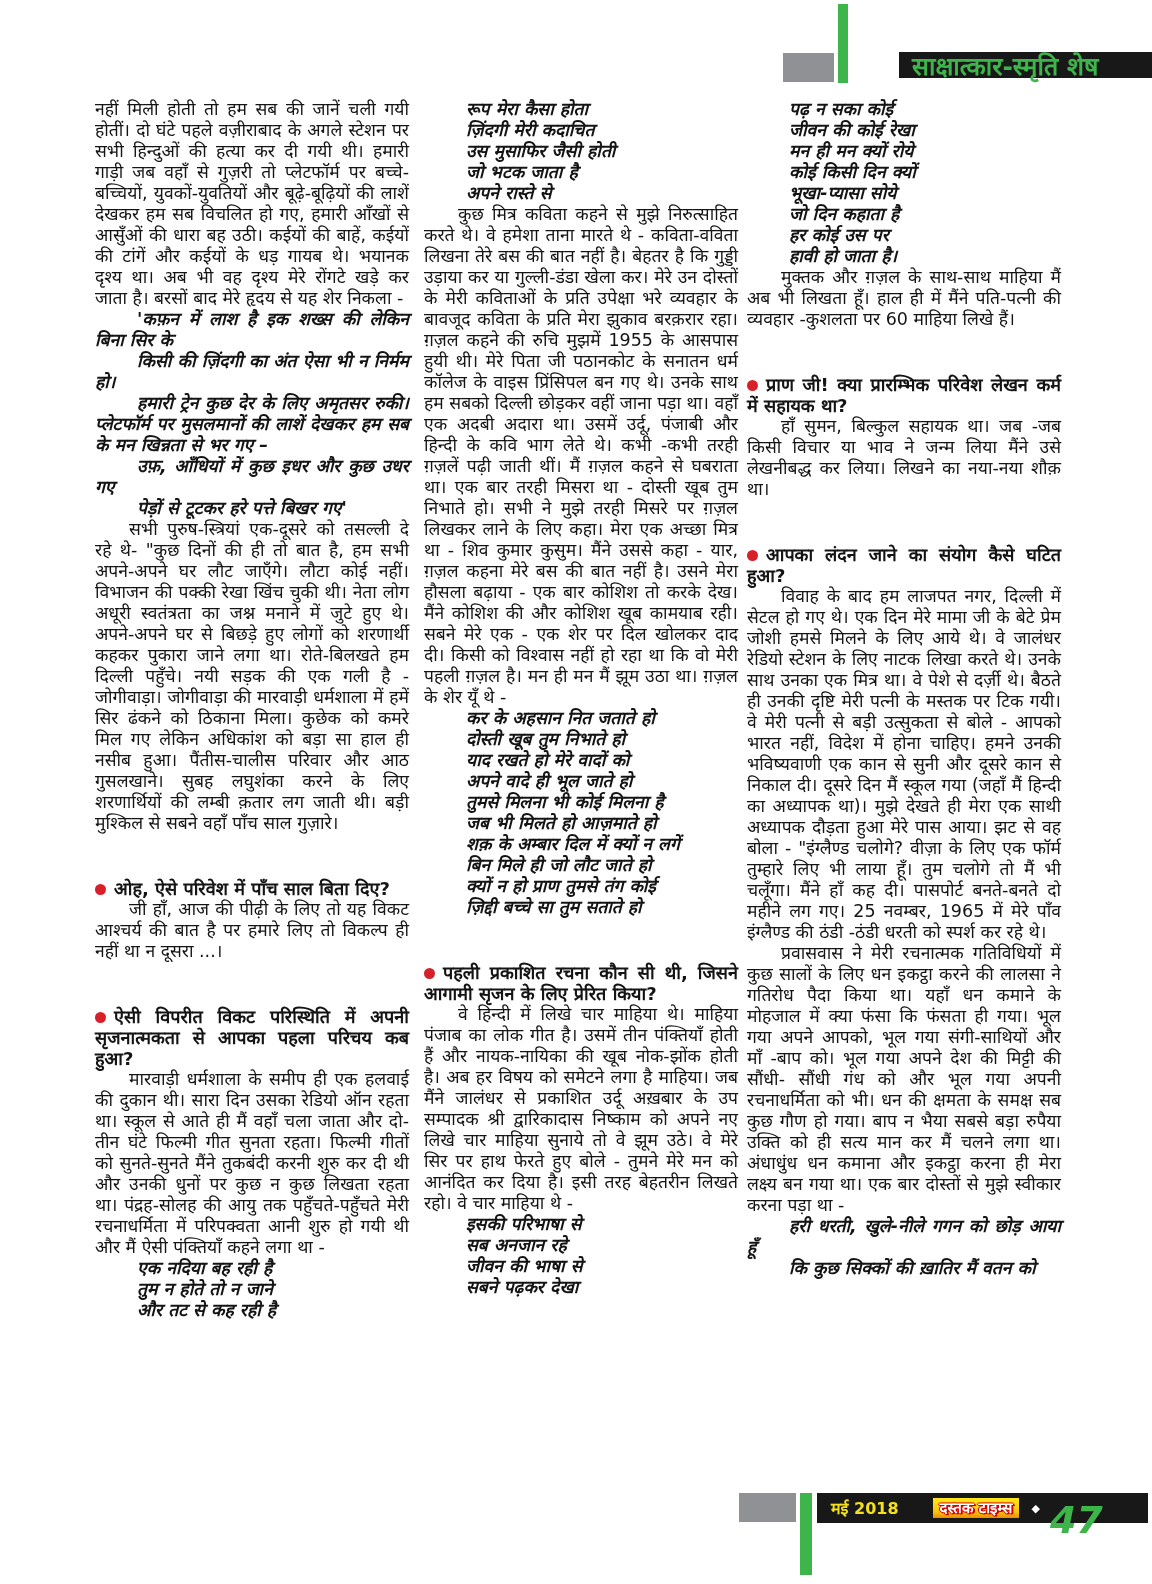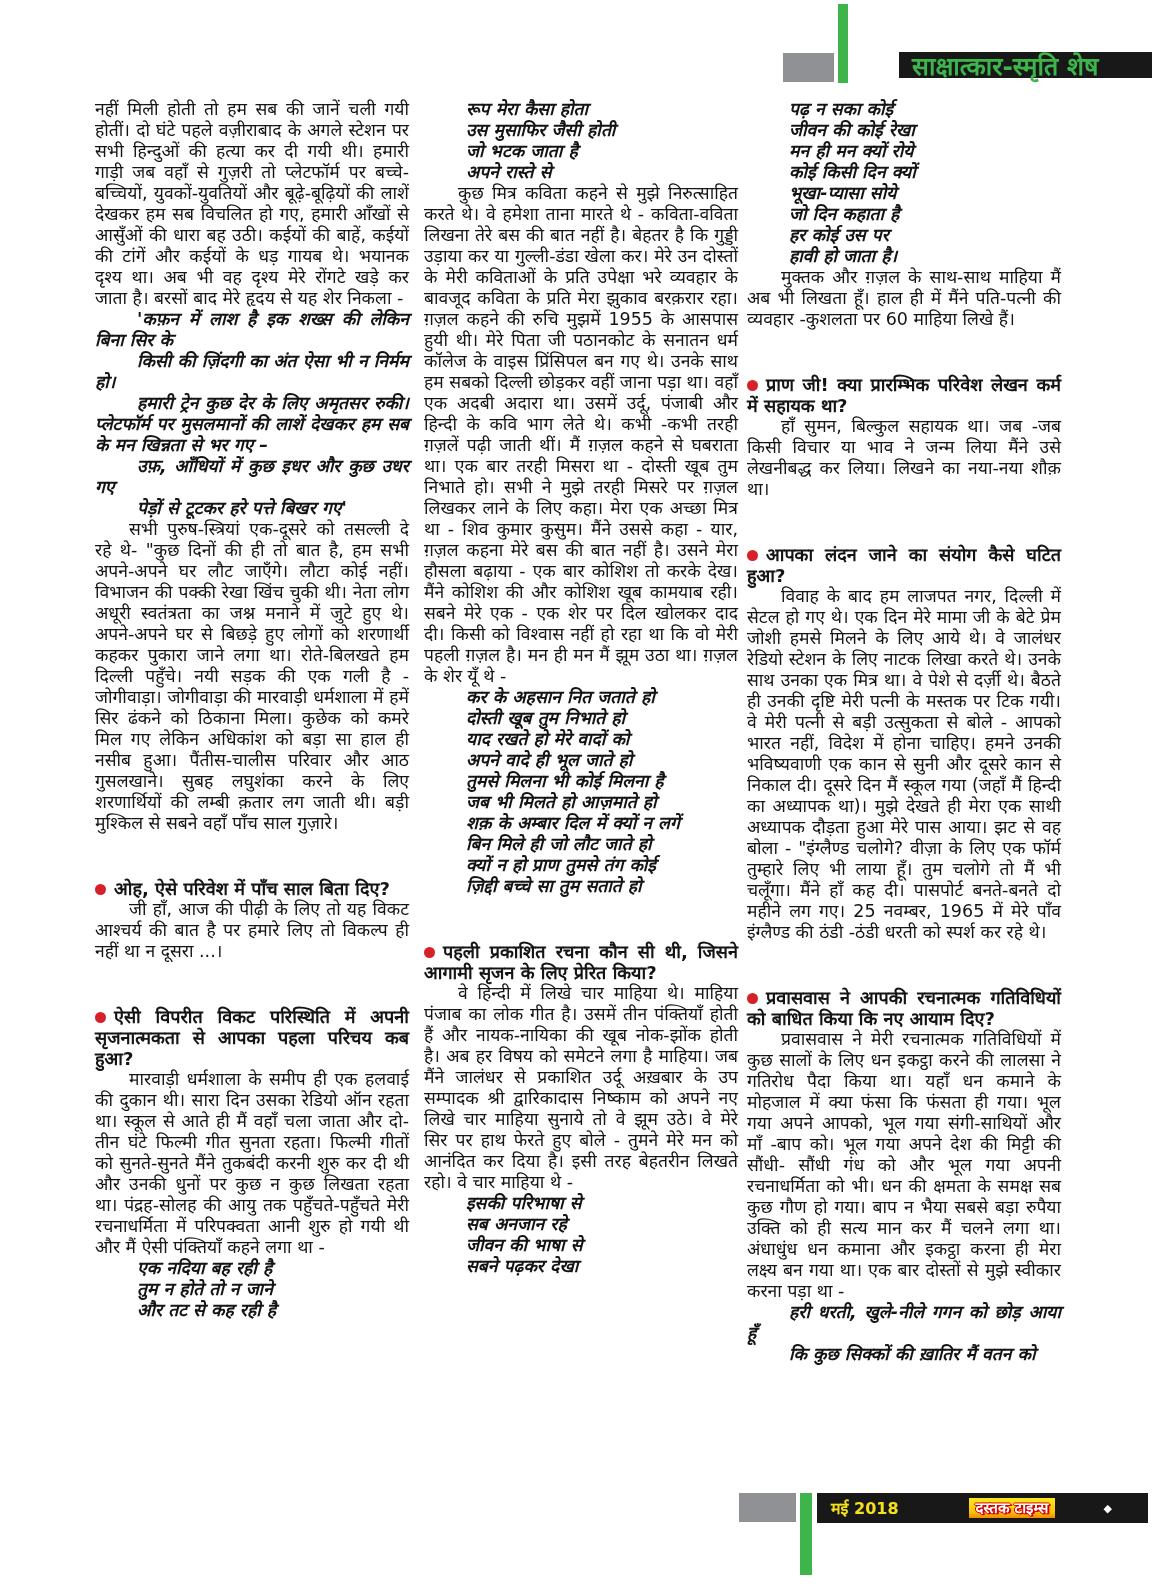--- a/index.html
+++ b/index.html
@@ -20,21 +20,21 @@
   .block { margin:0; }
   .para  { text-align:justify; text-indent:34px; }
   .para.noindent { text-indent:0; }
   .verse { font-weight:700; font-style:italic; text-indent:42px; text-align:justify; }
   .question { font-weight:700; text-align:justify; font-size:18px;margin-top:44px; }
   .dot { display:inline-block; width:11px; height:11px; border-radius:50%; background:#d6212a; margin-right:8px; }
   
   .ftr-gray  { position:absolute; left:739px; top:1493px; width:57px;  height:29px; background:#909194; }
   .ftr-green { position:absolute; left:800px; top:1493px; width:12px;  height:82px; background:#3db54a; }
   .ftr-black { position:absolute; left:817px; top:1493px; width:331px; height:30px; background:#181818;
-               display:flex; align-items:center; padding:0; box-sizing:border-box;gap:36px; }
+               display:flex; align-items:center; padding:0; box-sizing:border-box; }
   .ftr-date  { color:#f5e01c; font-size:16px; font-weight:bold; margin-left:14px; white-space:nowrap; }
   .ftr-logo  { margin-left:34px; background:linear-gradient(180deg,#ffe81a 0%,#f9c30d 70%,#f08a00 100%);
                color:#ffffff; font-weight:bold; font-size:15px; line-height:20px; padding:0 7px; white-space:nowrap;
                text-shadow:1px 0 #d40000,-1px 0 #d40000,0 1px #d40000,0 -1px #d40000,1px 1px #d40000,2px 1px #d40000; }
   .ftr-diamond { color:#ffffff; font-size:11px; margin-left:12px; }
   .ftr-page  { color:#3db54a; font-size:38px; font-weight:bold; font-style:italic; margin-left:10px; line-height:30px;margin-top:24px; }
 </style>
 </head>
 <body>
 
@@ -55,20 +55,21 @@
     <div class="block question"><span class="dot"></span><span>ओह, ऐसे परिवेश में पाँच साल बिता दिए?</span></div>
     <div class="block para">जी हाँ, आज की पीढ़ी के लिए तो यह विकट आश्चर्य की बात है पर हमारे लिए तो विकल्प ही नहीं था न दूसरा ...।</div>
     <div class="block question"><span class="dot"></span><span>ऐसी विपरीत विकट परिस्थिति में अपनी सृजनात्मकता से आपका पहला परिचय कब हुआ?</span></div>
     <div class="block para">मारवाड़ी धर्मशाला के समीप ही एक हलवाई की दुकान थी। सारा दिन उसका रेडियो ऑन रहता था। स्कूल से आते ही मैं वहाँ चला जाता और दो-तीन घंटे फिल्मी गीत सुनता रहता। फिल्मी गीतों को सुनते-सुनते मैंने तुकबंदी करनी शुरु कर दी थी और उनकी धुनों पर कुछ न कुछ लिखता रहता था। पंद्रह-सोलह की आयु तक पहुँचते-पहुँचते मेरी रचनाधर्मिता में परिपक्वता आनी शुरु हो गयी  थी और मैं ऐसी पंक्तियाँ कहने लगा था -</div>
     <div class="block verse">एक नदिया बह रही है</div>
     <div class="block verse">तुम न होते तो न जाने</div>
     <div class="block verse">और तट से कह रही है</div>
   </div>
 <div class="col" id="col2">
     <div class="block verse">रूप मेरा कैसा होता</div>
+    <div class="block verse">ज़िंदगी मेरी कदाचित</div>
     <div class="block verse">उस मुसाफिर जैसी होती</div>
     <div class="block verse">जो भटक जाता है</div>
     <div class="block verse">अपने रास्ते से</div>
     <div class="block para">कुछ मित्र कविता कहने से मुझे निरुत्साहित करते थे। वे हमेशा ताना मारते थे - कविता-वविता लिखना तेरे बस की बात नहीं है। बेहतर है कि गुड्डी उड़ाया कर या गुल्ली-डंडा खेला कर। मेरे उन दोस्तों के मेरी कविताओं के प्रति उपेक्षा भरे व्यवहार के बावजूद कविता के प्रति मेरा झुकाव बरक़रार रहा। ग़ज़ल कहने की रुचि मुझमें 1955 के आसपास हुयी थी। मेरे पिता जी पठानकोट के सनातन धर्म कॉलेज के वाइस प्रिंसिपल बन गए थे। उनके साथ हम सबको दिल्ली छोड़कर वहीं जाना पड़ा था। वहाँ एक अदबी अदारा था। उसमें उर्दू, पंजाबी और हिन्दी के कवि भाग लेते थे। कभी -कभी तरही ग़ज़लें पढ़ी जाती थीं। मैं ग़ज़ल कहने से घबराता था। एक बार तरही मिसरा था - दोस्ती खूब तुम निभाते हो। सभी ने मुझे तरही मिसरे पर ग़ज़ल लिखकर लाने के लिए कहा। मेरा एक अच्छा मित्र था - शिव कुमार कुसुम। मैंने उससे कहा - यार, ग़ज़ल कहना मेरे बस की बात नहीं है। उसने मेरा हौसला बढ़ाया - एक बार कोशिश तो करके देख। मैंने कोशिश की और कोशिश खूब कामयाब रही। सबने मेरे एक - एक शेर पर दिल खोलकर दाद दी। किसी को विश्वास नहीं हो रहा था कि वो मेरी पहली ग़ज़ल है। मन ही मन मैं झूम उठा था। ग़ज़ल के शेर यूँ थे -</div>
     <div class="block verse">कर के अहसान नित जताते हो</div>
     <div class="block verse">दोस्ती खूब तुम निभाते हो</div>
     <div class="block verse">याद रखते हो मेरे वादों को</div>
     <div class="block verse">अपने वादे ही भूल जाते हो</div>
     <div class="block verse">तुमसे मिलना भी कोई मिलना है</div>
     <div class="block verse">जब भी मिलते हो आज़माते हो</div>
@@ -90,21 +91,20 @@
     <div class="block verse">कोई किसी दिन क्यों</div>
     <div class="block verse">भूखा-प्यासा सोये</div>
     <div class="block verse">जो दिन कहाता है</div>
     <div class="block verse">हर कोई उस पर</div>
     <div class="block verse">हावी हो जाता है।</div>
     <div class="block para">मुक्तक और ग़ज़ल के साथ-साथ माहिया मैं  अब भी लिखता हूँ। हाल ही में मैंने पति-पत्नी की व्यवहार -कुशलता पर 60 माहिया लिखे हैं।</div>
     <div class="block question"><span class="dot"></span><span>प्राण जी! क्या प्रारम्भिक परिवेश लेखन कर्म में सहायक था?</span></div>
     <div class="block para">हाँ सुमन, बिल्कुल सहायक था। जब -जब किसी विचार या भाव ने जन्म लिया मैंने उसे लेखनीबद्ध कर लिया। लिखने का नया-नया शौक़ था।</div>
     <div class="block question"><span class="dot"></span><span>आपका लंदन जाने का संयोग कैसे घटित हुआ?</span></div>
     <div class="block para">विवाह के बाद हम लाजपत नगर, दिल्ली में सेटल हो गए थे। एक दिन मेरे मामा जी के बेटे प्रेम जोशी हमसे मिलने के लिए आये थे। वे जालंधर रेडियो स्टेशन के लिए नाटक लिखा करते थे। उनके साथ उनका एक मित्र था। वे पेशे से दर्ज़ी थे। बैठते ही उनकी दृष्टि मेरी पत्नी के मस्तक पर टिक गयी। वे मेरी पत्नी से बड़ी उत्सुकता से बोले - आपको भारत नहीं, विदेश में होना चाहिए। हमने उनकी भविष्यवाणी एक कान से सुनी और दूसरे कान से निकाल दी। दूसरे दिन मैं स्कूल गया (जहाँ मैं हिन्दी का अध्यापक था)। मुझे देखते ही मेरा एक साथी अध्यापक दौड़ता हुआ मेरे पास आया। झट से वह बोला - "इंग्लैण्ड चलोगे? वीज़ा के लिए एक फॉर्म तुम्हारे लिए भी लाया हूँ। तुम चलोगे तो मैं  भी चलूँगा। मैंने हाँ कह दी। पासपोर्ट बनते-बनते दो महीने लग गए। 25 नवम्बर, 1965 में मेरे पाँव इंग्लैण्ड की ठंडी -ठंडी धरती को स्पर्श कर रहे थे।</div>
-    <div class="block question"><span class="dot"></span><span>प्रवासवास ने आपकी रचनात्मक गतिविधियों को बाधित किया कि नए आयाम दिए?</span></div>
     <div class="block para">प्रवासवास ने मेरी रचनात्मक गतिविधियों में कुछ सालों के लिए धन इकट्ठा करने की लालसा ने गतिरोध पैदा किया था। यहाँ धन कमाने के मोहजाल में क्या फंसा कि फंसता ही गया। भूल गया अपने आपको, भूल गया संगी-साथियों और माँ -बाप को। भूल गया अपने देश की मिट्टी की सौंधी- सौंधी गंध को और भूल गया अपनी रचनाधर्मिता को भी। धन की क्षमता के समक्ष सब कुछ गौण हो गया। बाप न भैया सबसे बड़ा रुपैया उक्ति को ही सत्य मान कर मैं चलने लगा था। अंधाधुंध धन कमाना और इकट्ठा करना ही मेरा लक्ष्य बन गया था। एक बार दोस्तों से मुझे स्वीकार करना पड़ा था -</div>
     <div class="block verse">हरी धरती, खुले-नीले गगन को छोड़ आया हूँ</div>
     <div class="block verse">कि कुछ सिक्कों की ख़ातिर मैं वतन को</div>
   </div>
 
 <div class="ftr-gray"></div>
 <div class="ftr-green"></div>
 <div class="ftr-black">
   <span class="ftr-date">मई 2018</span>
   <span class="ftr-logo">दस्तक टाइम्स</span>

